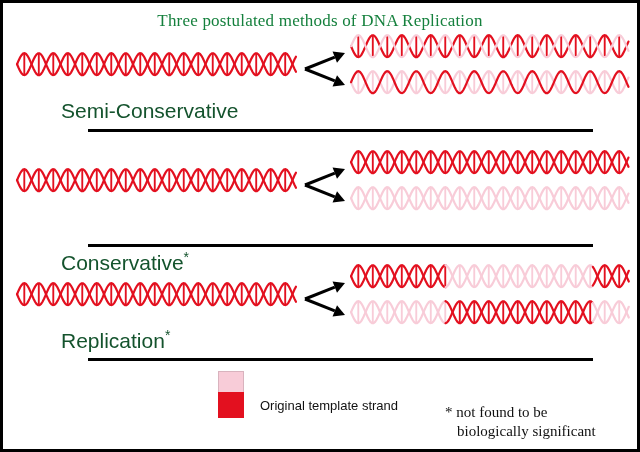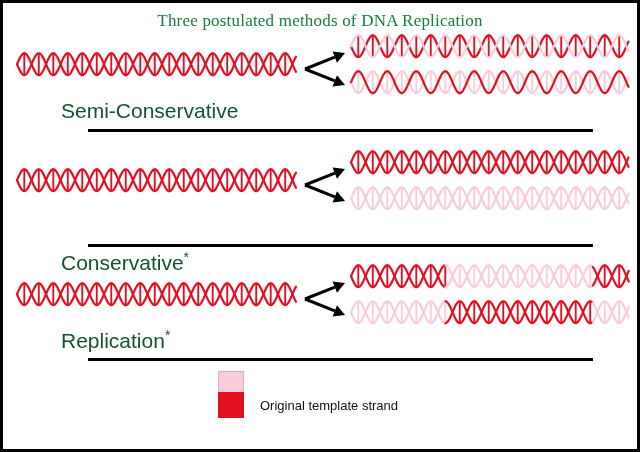--- a/index.html
+++ b/index.html
@@ -369,14 +369,18 @@
   <div id="legend" style="left:215px;top:368px;width:230px;height:62px;">
     <div class="legend-row" style="left:0px;top:0px;">
       <span class="swatch new"></span>
     </div>
     <div class="legend-row" style="left:0px;top:21px;">
       <span class="swatch orig"></span>
       <span class="legend-text">Original template strand</span>
     </div>
   </div>
 
+  <div id="footnote" style="left:442px;top:400px;">
+    <div>* not found to be</div>
+    <div style="padding-left:12px;">biologically significant</div>
+  </div>
 
 </div>
 
 </body></html>

